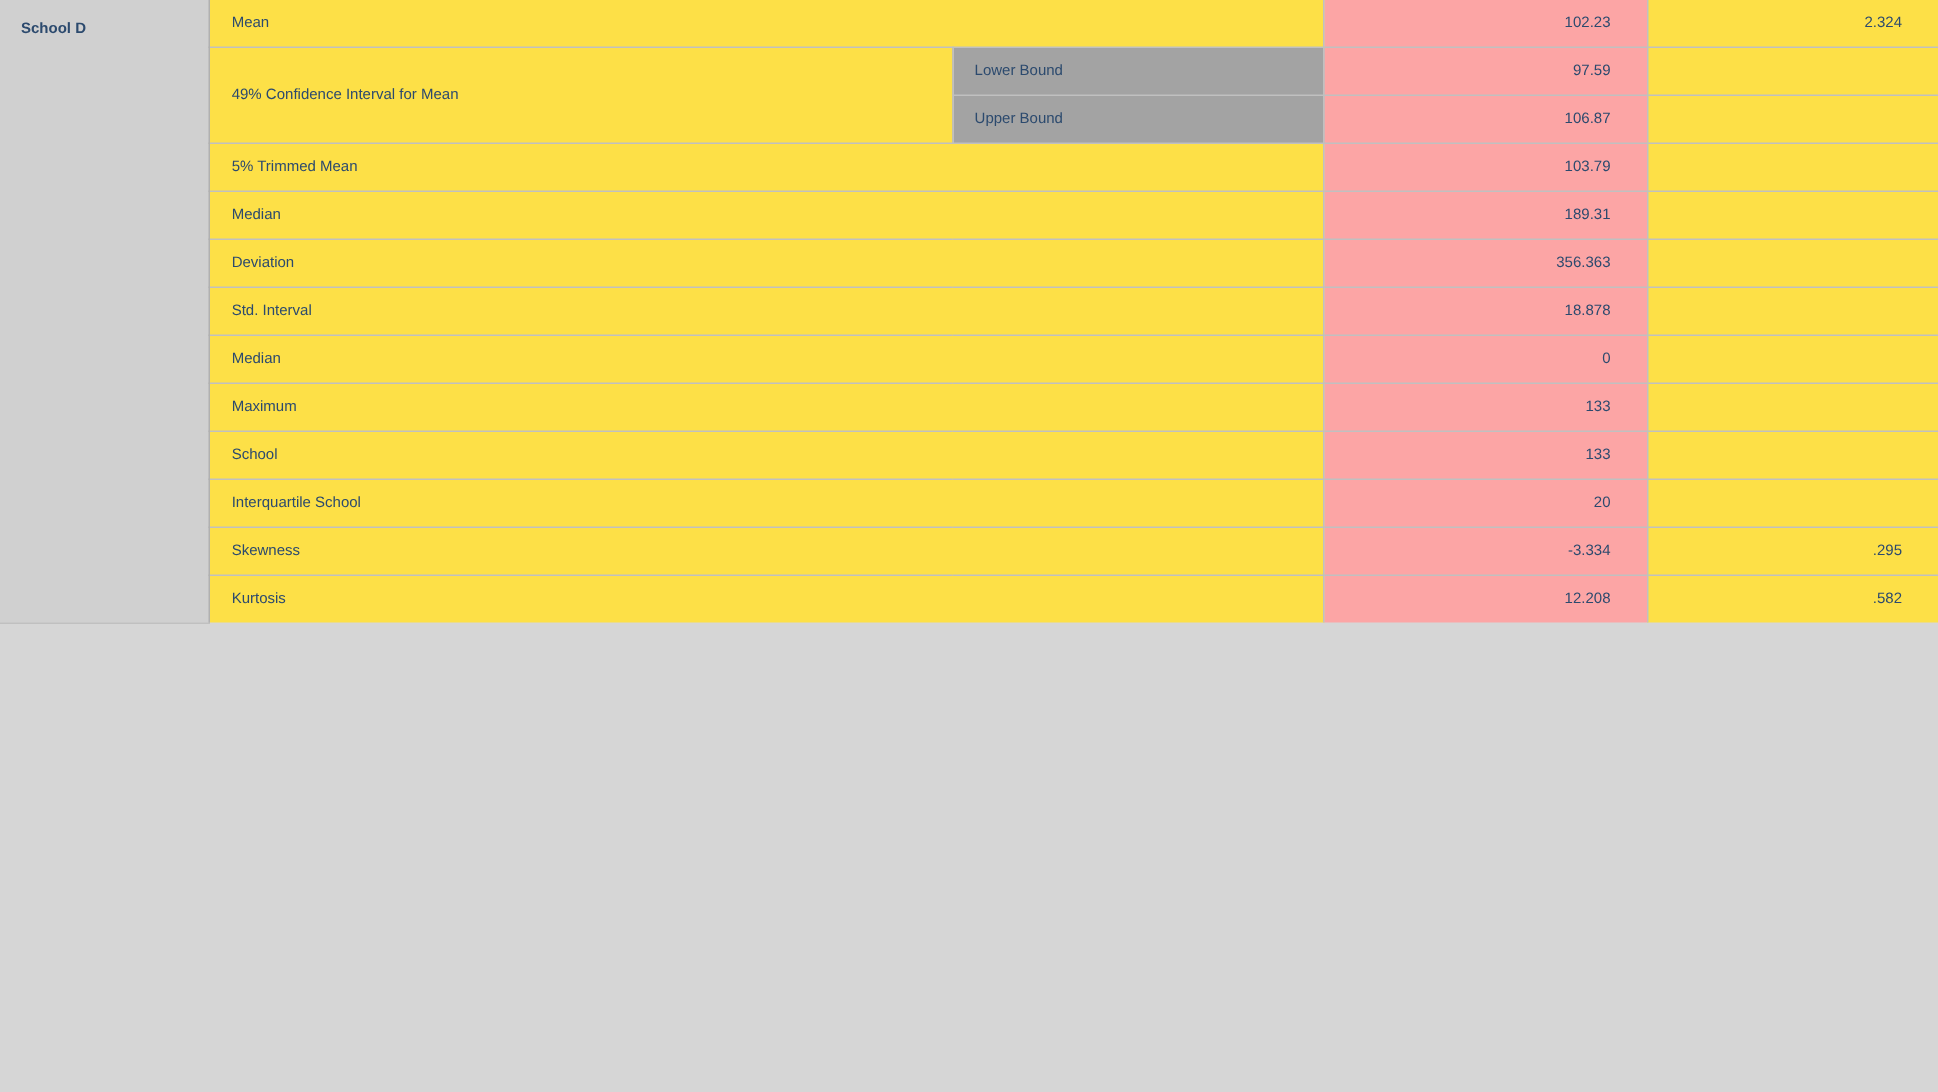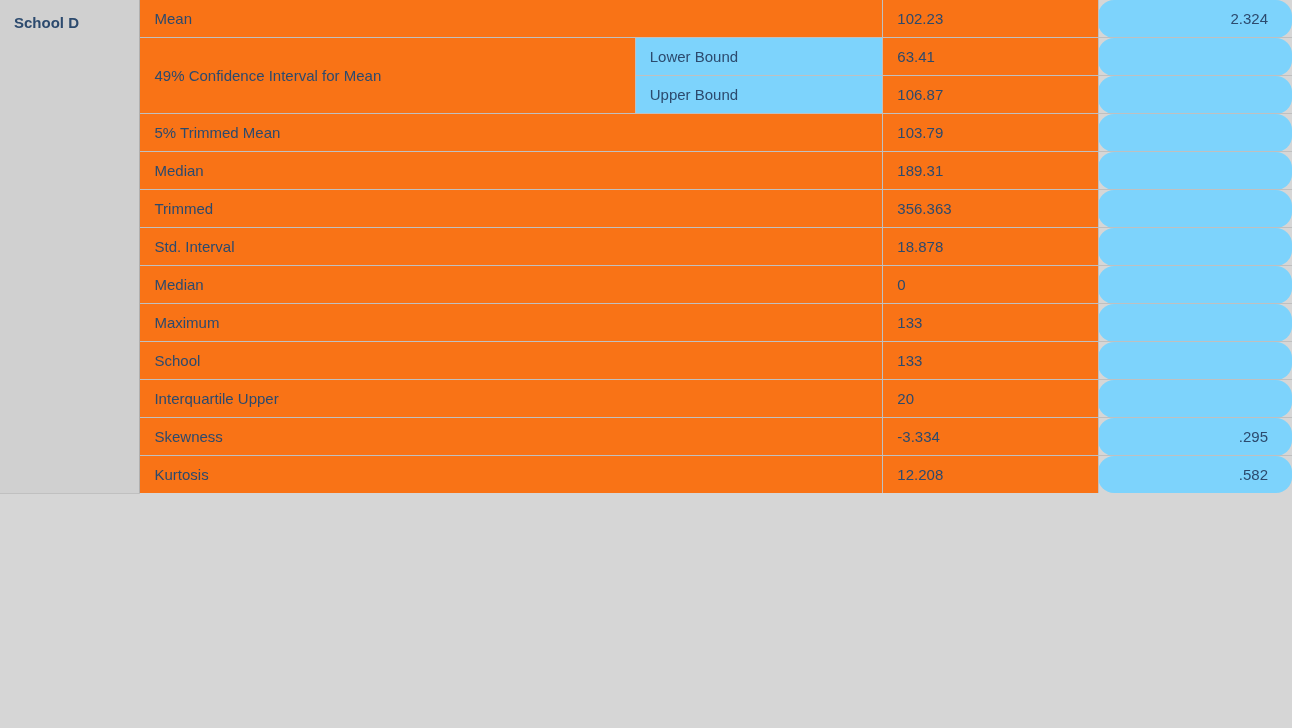--- a/index.html
+++ b/index.html
@@ -35,55 +35,54 @@
     col.col-bound { width: 230px; }
     col.col-value { width: 200px; }
     col.col-stderr { width: 180px; }
 
     td {
       padding: 10px 14px;
       border-bottom: 1px solid #c0c0c0;
       border-right: 1px solid #c0c0c0;
       vertical-align: middle;
       color: #2c4a6e;
-      font-size: 15px;
+      font-size: 10px;
     }
 
     td:last-child {
       border-right: none;
     }
 
     .cell-school {
       background-color: #d0d0d0;
       font-weight: bold;
       vertical-align: top;
       padding-top: 14px;
       border-right: 1px solid #b0b0b0;
     }
 
     .cell-stat {
-      background-color: #f97316;
+      background-color: #fde047;
       margin-top: 16px;
     }
 
     .cell-bound {
-      background-color: #7dd3fc;
+      background-color: #a3a3a3;
     }
 
     .cell-value {
-      background-color: #f97316;
-      text-align: left;
+      background-color: #fca5a5;
+      text-align: right;
       padding-right: 24px;
     }
 
     .cell-stderr {
-      background-color: #7dd3fc;
+      background-color: #fde047;
       text-align: right;
       padding-right: 24px;
-      border-radius: 16px;
     }
 
     tr:last-child td {
       border-bottom: none;
     }
   </style>
 </head>
 <body>
 
 <div class="table-container">
@@ -98,40 +97,40 @@
     <tbody id="table-body">
     <tr>
           <td rowspan="13" class="cell-school">School D</td>
           <td class="cell-stat" colspan="2">Mean</td>
           <td class="cell-value">102.23</td>
           <td class="cell-stderr">2.324</td>
         </tr>
         <tr>
           <td rowspan="2" class="cell-stat">49% Confidence Interval for Mean</td>
           <td class="cell-bound">Lower Bound</td>
-          <td class="cell-value">63.41</td>
+          <td class="cell-value">97.59</td>
           <td class="cell-stderr"></td>
         </tr>
         <tr>
           <td class="cell-bound">Upper Bound</td>
           <td class="cell-value">106.87</td>
           <td class="cell-stderr"></td>
         </tr>
         <tr>
           <td class="cell-stat" colspan="2">5% Trimmed Mean</td>
           <td class="cell-value">103.79</td>
           <td class="cell-stderr"></td>
         </tr>
         <tr>
           <td class="cell-stat" colspan="2">Median</td>
           <td class="cell-value">189.31</td>
           <td class="cell-stderr"></td>
         </tr>
         <tr>
-          <td class="cell-stat" colspan="2">Trimmed</td>
+          <td class="cell-stat" colspan="2">Deviation</td>
           <td class="cell-value">356.363</td>
           <td class="cell-stderr"></td>
         </tr>
         <tr>
           <td class="cell-stat" colspan="2">Std. Interval</td>
           <td class="cell-value">18.878</td>
           <td class="cell-stderr"></td>
         </tr>
         <tr>
           <td class="cell-stat" colspan="2">Median</td>
@@ -142,21 +141,21 @@
           <td class="cell-stat" colspan="2">Maximum</td>
           <td class="cell-value">133</td>
           <td class="cell-stderr"></td>
         </tr>
         <tr>
           <td class="cell-stat" colspan="2">School</td>
           <td class="cell-value">133</td>
           <td class="cell-stderr"></td>
         </tr>
         <tr>
-          <td class="cell-stat" colspan="2">Interquartile Upper</td>
+          <td class="cell-stat" colspan="2">Interquartile School</td>
           <td class="cell-value">20</td>
           <td class="cell-stderr"></td>
         </tr>
         <tr>
           <td class="cell-stat" colspan="2">Skewness</td>
           <td class="cell-value">-3.334</td>
           <td class="cell-stderr">.295</td>
         </tr>
         <tr>
           <td class="cell-stat" colspan="2">Kurtosis</td>

